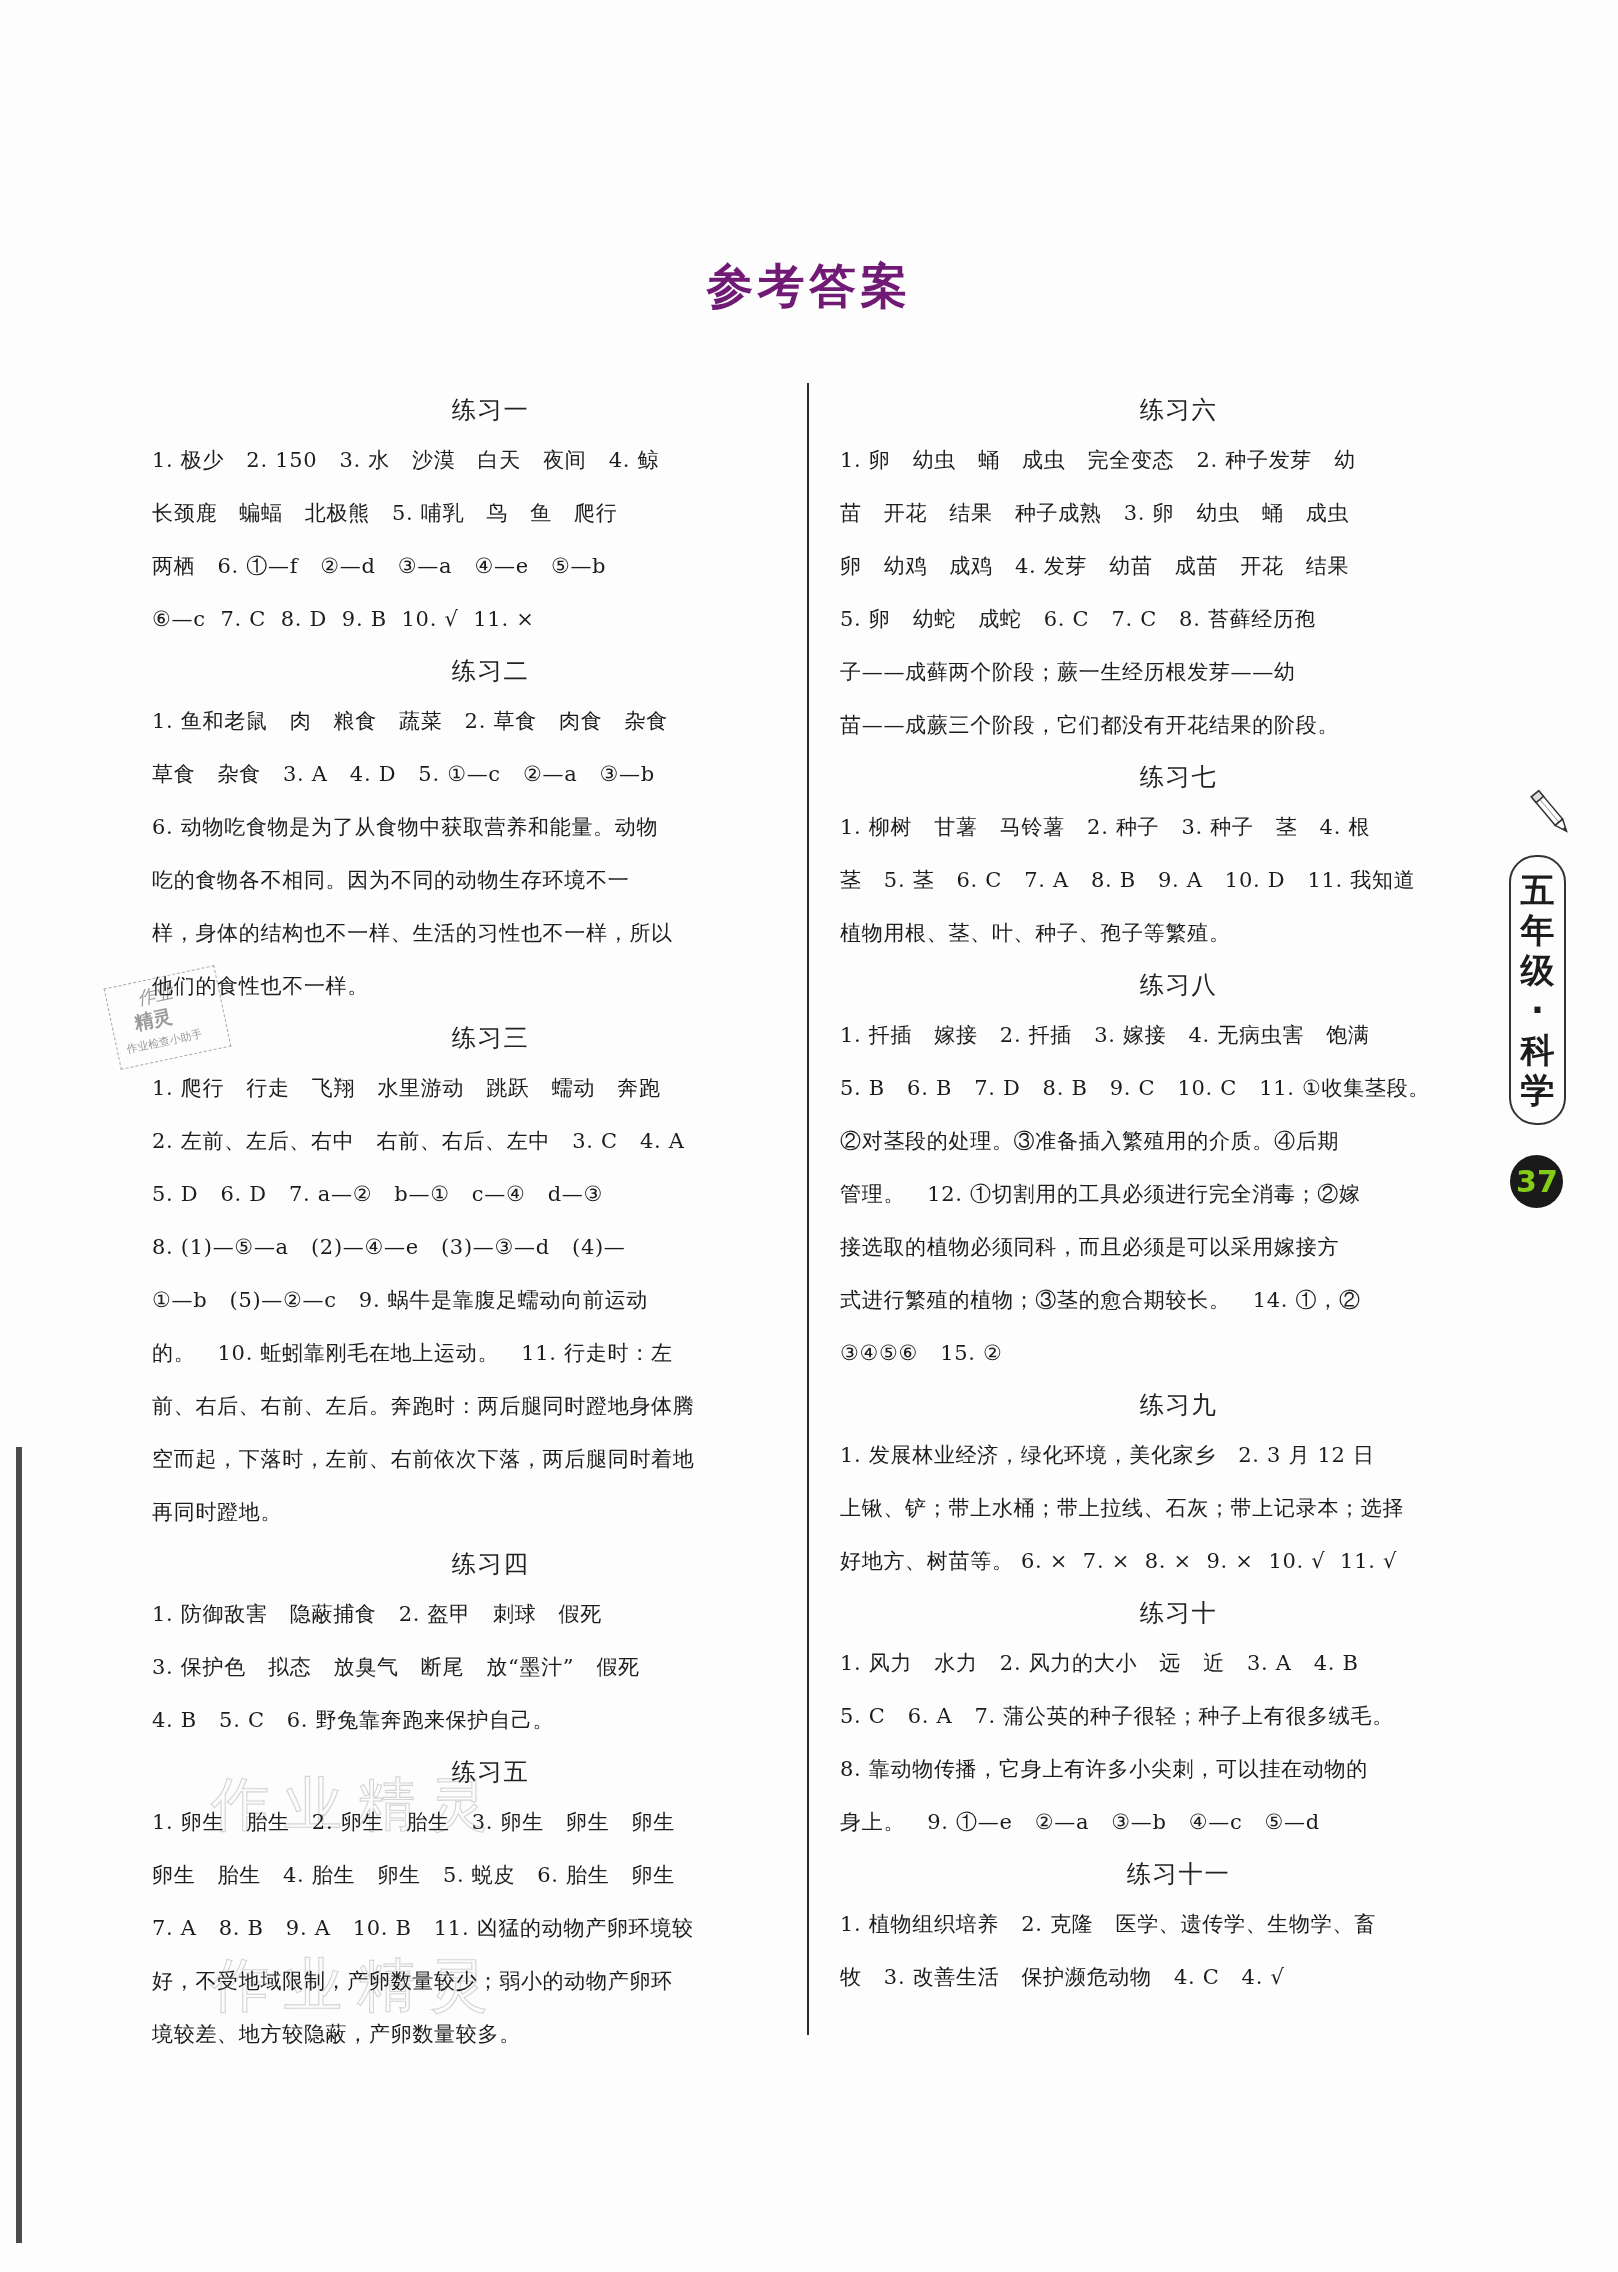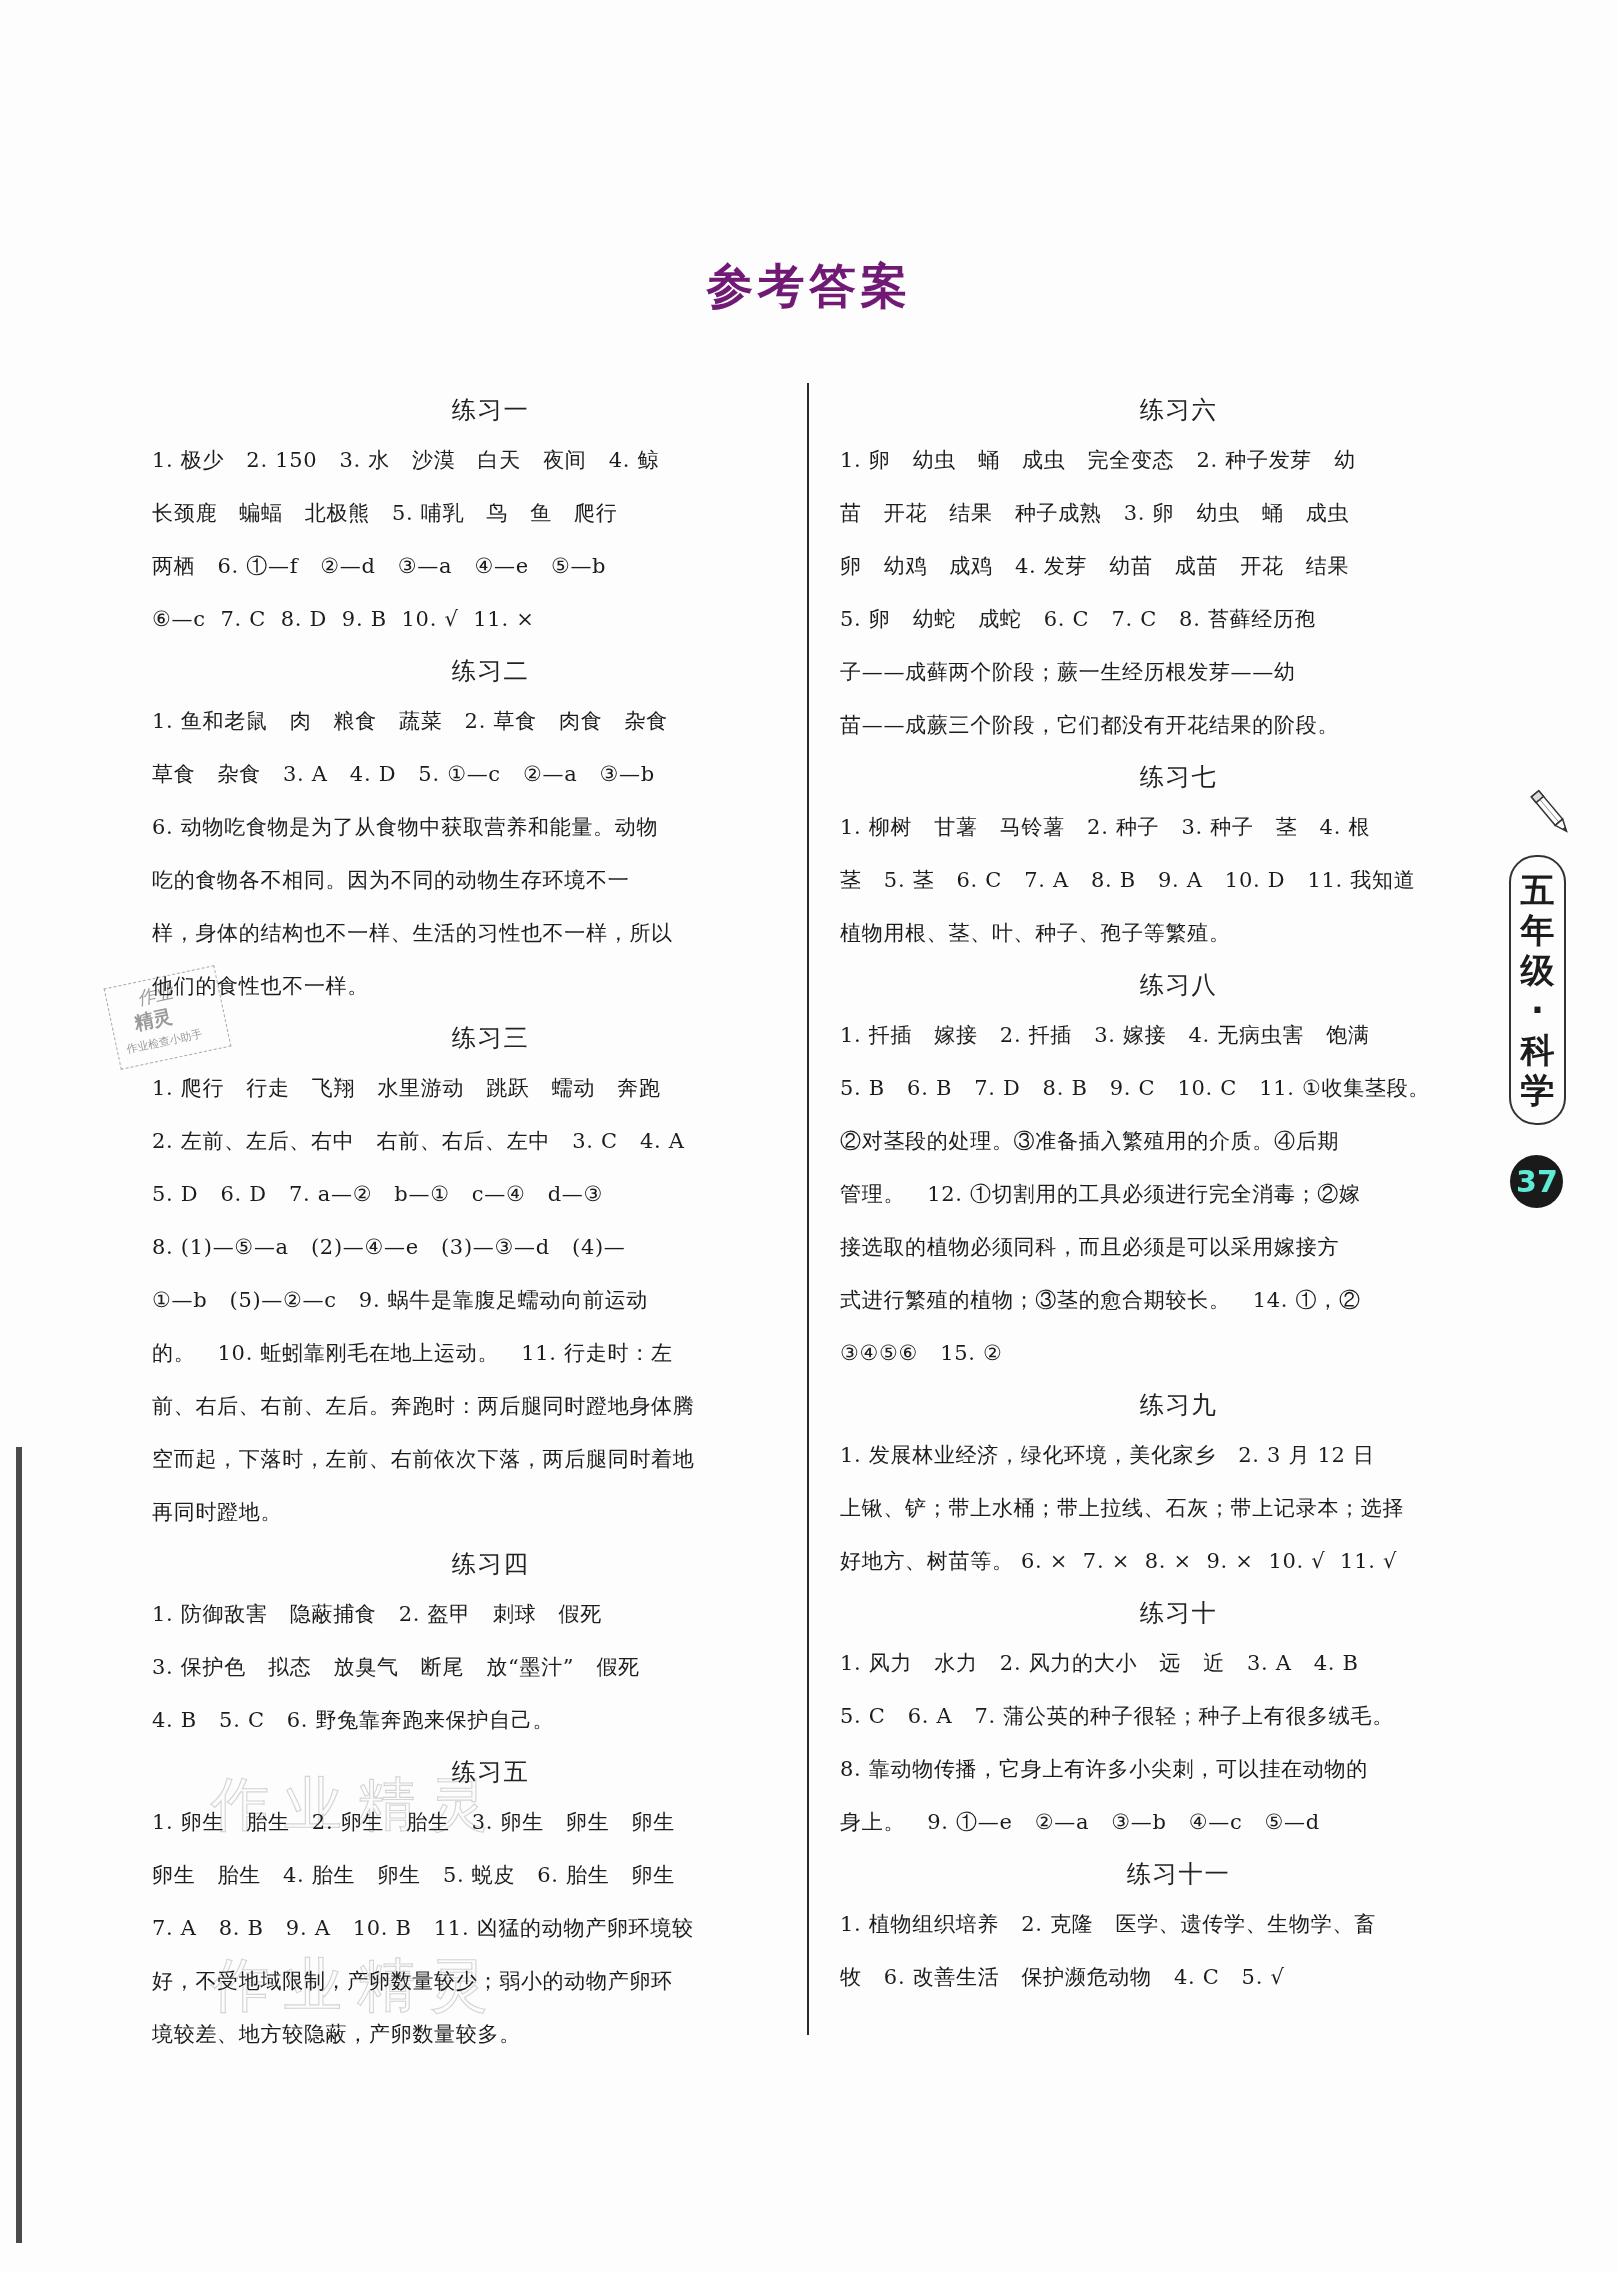--- a/index.html
+++ b/index.html
@@ -16,21 +16,21 @@
        font-family:Liberation Serif, serif;letter-spacing:1.5px;}
   .line{font-size:21px;height:53px;line-height:53px;white-space:pre;letter-spacing:0.7px;}
   .col-left .line{text-align:left;}
   .side-tab{position:absolute;left:1503px;top:785px;width:115px;height:429px;}
   .pencil{position:absolute;left:22px;top:0px;width:52px;height:56px;}
   .grade-box{position:absolute;left:6px;top:70px;width:53px;height:266px;border:2.2px solid #333;
        border-radius:27px;display:flex;flex-direction:column;align-items:center;justify-content:center;}
   .grade-box span{font-family:"DejaVu Sans","Liberation Sans",sans-serif;font-size:34px;line-height:40px;
        font-weight:bold;color:#1c1c1c;}
   .page-num{position:absolute;left:7.4px;top:370px;width:53px;height:53px;border-radius:50%;background:#1a1a1a;
-       color:#5eead4;display:flex;align-items:center;justify-content:center;
+       color:#84cc16;display:flex;align-items:center;justify-content:center;
        font-family:"DejaVu Sans","Liberation Sans",sans-serif;font-size:30px;font-weight:bold;}
   .scan-edge{position:absolute;left:16.3px;top:1447px;width:6px;height:796px;background:#2b2b2b;opacity:.85;}
   .stamp{position:absolute;left:111px;top:976px;width:111px;height:81px;transform:rotate(-12deg);
        border:1.5px dashed #aaa;color:#9a9a9a;font-family:"DejaVu Sans","Liberation Sans",sans-serif;}
   .stamp .s1{position:absolute;left:30px;top:4.4px;font-size:18px;font-style:italic;}
   .stamp .s2{position:absolute;left:22px;top:27px;font-size:19px;font-weight:bold;}
   .stamp .s3{position:absolute;left:9px;top:56px;font-size:11px;}
   .watermark{position:absolute;font-family:"DejaVu Sans","Liberation Sans",sans-serif;font-size:58px;
        color:transparent;-webkit-text-stroke:1.1px #d4d4d4;letter-spacing:15px;}
 </style>
@@ -143,21 +143,21 @@
     <div class="section-title">练习十</div>
     <div class="line">1. 风力   水力   2. 风力的大小   远   近   3. A   4. B</div>
     <div class="line">5. C   6. A   7. 蒲公英的种子很轻；种子上有很多绒毛。</div>
     <div class="line">8. 靠动物传播，它身上有许多小尖刺，可以挂在动物的</div>
     <div class="line">身上。   9. ①—e   ②—a   ③—b   ④—c   ⑤—d</div>
   </div>
 
   <div class="section">
     <div class="section-title">练习十一</div>
     <div class="line">1. 植物组织培养   2. 克隆   医学、遗传学、生物学、畜</div>
-    <div class="line">牧   6. 改善生活   保护濒危动物   4. C   5. √</div>
+    <div class="line">牧   3. 改善生活   保护濒危动物   4. C   4. √</div>
   </div>
 </div>
 
 <div class="side-tab">
   <svg class="pencil" viewBox="0 0 70 75">
     <g transform="rotate(-40 35 38)">
       <rect x="29" y="4" width="13" height="50" fill="#fff" stroke="#333" stroke-width="2"></rect>
       <rect x="29" y="4" width="13" height="10" fill="#ddd" stroke="#333" stroke-width="2"></rect>
       <line x1="35.5" y1="14" x2="35.5" y2="54" stroke="#777" stroke-width="1"></line>
       <polygon points="29,54 42,54 35.5,70" fill="#fff" stroke="#333" stroke-width="2"></polygon>

